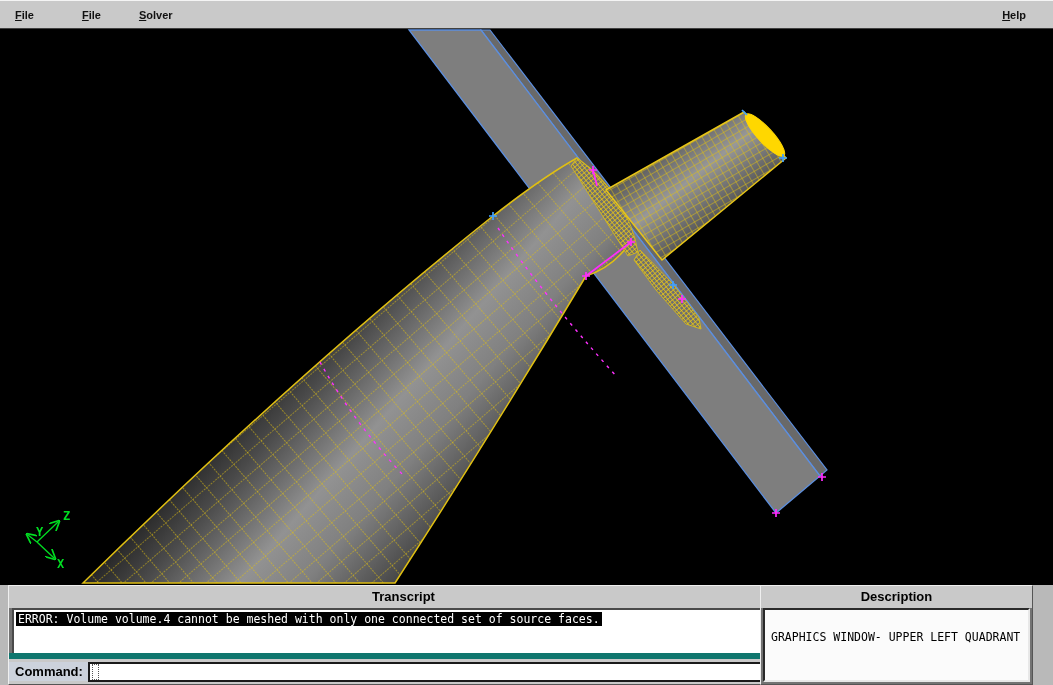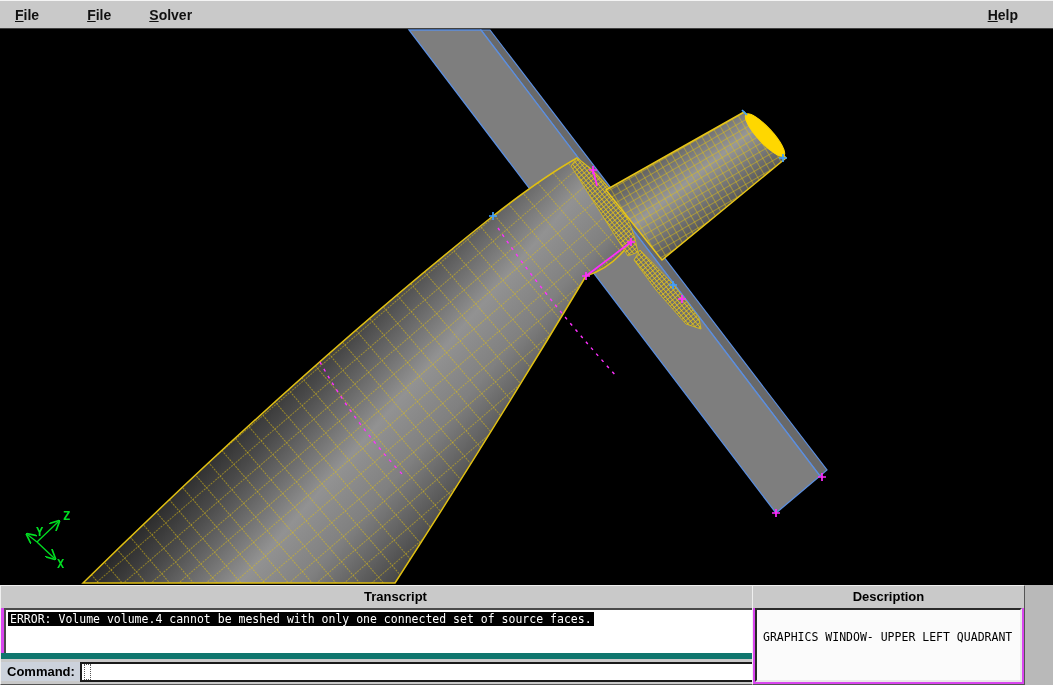--- a/index.html
+++ b/index.html
@@ -10,38 +10,38 @@
     -webkit-font-smoothing:none;
   }
   
   .menubar{
     position:absolute;top:0;left:0;width:1053px;height:29px;
     background:#c9c9c9;
     border-top:1px solid #f4f4f4;border-bottom:1px solid #404040;
     box-sizing:border-box;display:flex;align-items:center;
   }
   .menu-item{
-    font-weight:bold;font-size:14px;color:#111;display:inline-block;
+    font-weight:bold;font-size:11px;color:#111;display:inline-block;
     padding:2px 3px;cursor:default;
   }
   .menu-item::first-letter{text-decoration:underline;}
   .mi-file{margin-left:12px;}
   .mi-edit{margin-left:42px;}
   .mi-solver{margin-left:32px;}
-  .mi-help{margin-left:auto;margin-right:32px;}
+  .mi-help{margin-left:auto;margin-right:24px;}
   
   .viewport{
     position:absolute;top:29px;left:0;width:1053px;height:556px;
     background:#000;
   }
   
   .bottom{position:absolute;top:585px;left:0;width:1053px;height:100px;background:#b9b9b9;}
-  .panel{position:absolute;top:0;height:100px;background:#d946ef;box-sizing:border-box;
+  .panel{position:absolute;top:0;height:100px;background:#737373;box-sizing:border-box;
          border-left:1px solid #efefef;border-top:1px solid #efefef;
-         border-right:1px solid #555;border-bottom:1px solid #555;}
+         border-right:1px solid #555;border-bottom:1px solid #555;margin-left:8px;}
   .panel-transcript{left:0;width:791px;}
   .panel-description{left:752px;width:273px;}
   .titlebar{
     position:absolute;top:0;left:0;right:0;height:22px;
     text-align:center;font-weight:bold;font-size:13px;color:#000;
     line-height:22px;background:#c9c9c9;
   }
   .raise-button{
     position:absolute;top:1px;right:2px;width:23px;height:20px;
     background:#c9c9c9;border:2px outset #e8e8e8;box-sizing:border-box;

